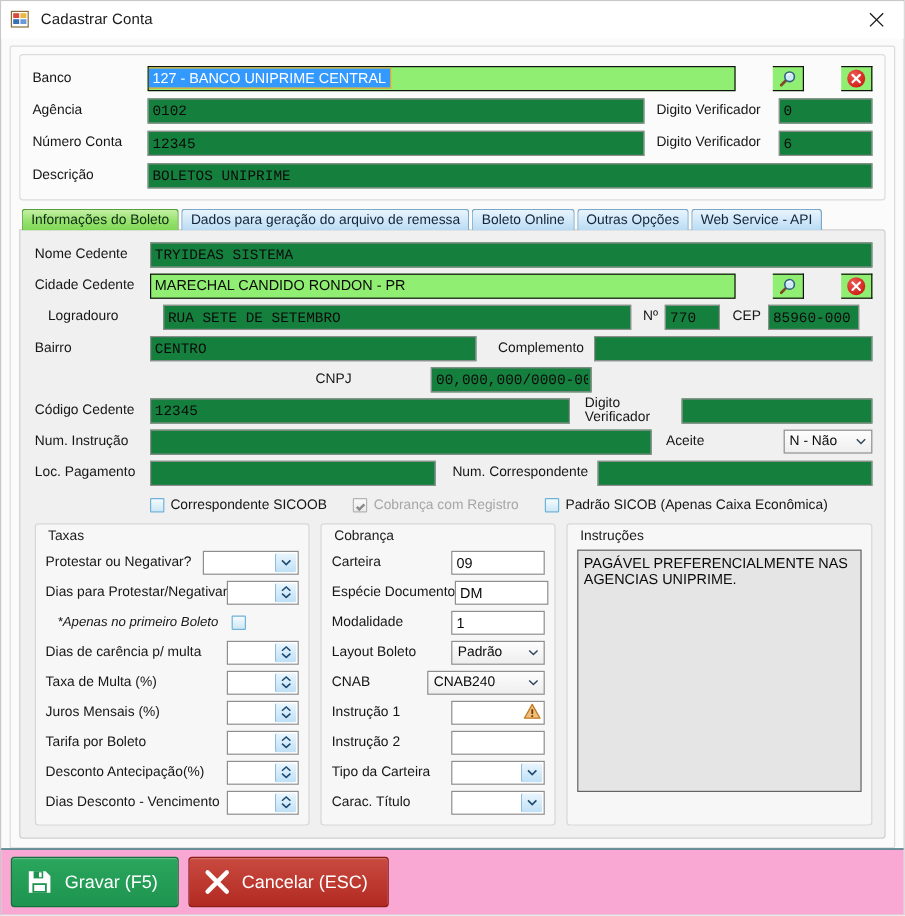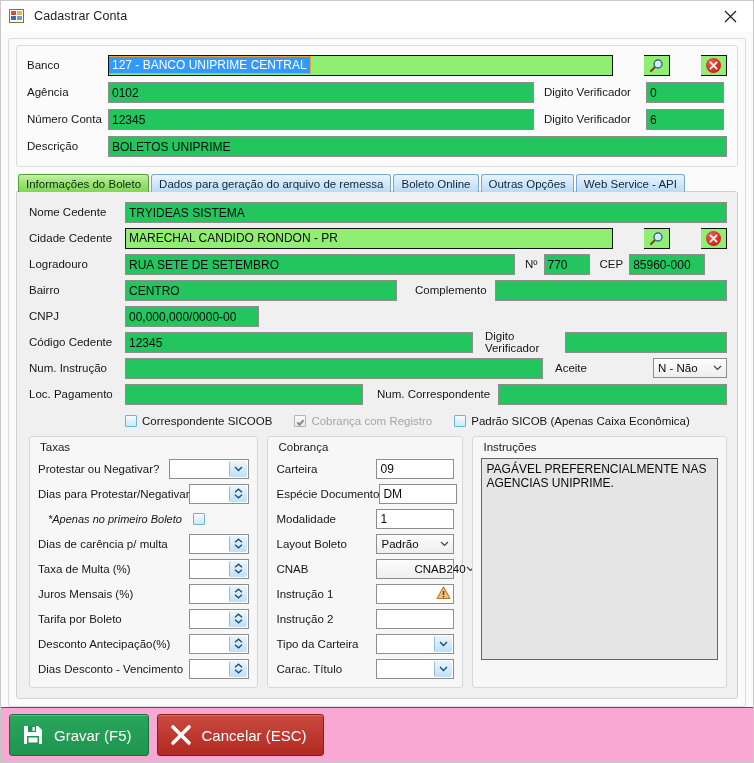--- a/index.html
+++ b/index.html
@@ -36,25 +36,25 @@
                padding:6px 7px 7px 7px;box-sizing:border-box;display:flex;flex-direction:column;}
 
   
   .gbox{border:1px solid #dcdcdc;border-radius:3px;background:#fbfbfb;box-sizing:border-box;}
 
   
   .headbox{padding:8px 10px 9px 10px;}
   .frow{display:flex;align-items:center;height:22px;margin-bottom:5px;}
   .frow:last-child{margin-bottom:0;}
   .lbl{font-size:11.5px;color:#161616;flex:0 0 auto;}
-  .lbl-w{width:81px;}
+  .lbl-w{width:96px;}
 
   input.tb{
-    font-family:Liberation Sans, sans-serif;font-size:12px;color:#0a0a0a;
-    height:21px;box-sizing:border-box;border:1px solid #8e8e8e;background:#22c55e;
+    font-family:Liberation Mono, monospace;font-size:12px;color:#0a0a0a;
+    height:21px;box-sizing:border-box;border:1px solid #8e8e8e;background:#15803d;
     padding:1px 2px 0 3px;outline:none;border-radius:0;
   }
   .lookup-wrap{position:relative;display:flex;align-items:center;flex:1 1 auto;gap:31px;}
   .lookup-field{
     flex:1 1 auto;height:21px;box-sizing:border-box;border:1px solid #111;background:#90ee72;
     display:flex;align-items:center;padding:0;overflow:hidden;
   }
   .lookup-field .val{font-size:12px;padding:1px 3px 1px 3px;white-space:nowrap;}
   .lookup-field .val.sel{background:#3399ff;color:#ffffff;outline:1px solid #e8a23a;}
   .lkbtn{width:26px;height:21px;box-sizing:border-box;border:1px solid #111;border-left:none;
@@ -70,21 +70,21 @@
        font-size:11.5px;color:#12243a;border:1px solid #7ba7c9;border-bottom:none;
        border-radius:3px 3px 0 0;margin-right:2px;cursor:pointer;white-space:nowrap;
        background:linear-gradient(to bottom,#e8f4fd 0%,#cfe7f8 55%,#b9dbf4 100%);}
   .tab.active{color:#0d2a12;border-color:#53a03a;
        background:linear-gradient(to bottom,#c4f0a4 0%,#9ae272 50%,#7fd855 100%);}
   .tabpage{flex:1 1 auto;border:1px solid #d0d0d0;background:#f0f0f0;margin-top:-1px;
            border-radius:0 3px 3px 3px;padding:9px 10px 9px 12px;box-sizing:border-box;
            display:flex;flex-direction:column;}
 
   
-  .trow{display:flex;align-items:center;height:22px;margin-bottom:4px;}
+  .trow{display:flex;align-items:center;height:22px;margin-bottom:4px;justify-content:center;}
   .tlbl{font-size:11.5px;color:#161616;}
   .tlbl-w{width:96px;flex:0 0 auto;}
 
   
   .cbrow{display:flex;align-items:center;height:18px;margin:3px 0 0 96px;}
   .cbitem{display:flex;align-items:flex-start;margin-right:22px;cursor:pointer;}
   .cbox{width:12px;height:12px;box-sizing:border-box;border:1px solid #6fb2d8;
         background:linear-gradient(to bottom,#f4fbff,#cde7f5);margin-right:5px;position:relative;
         border-radius:1px;flex:0 0 auto;}
   .cbox.dis{border-color:#b4b4b4;background:linear-gradient(to bottom,#fafafa,#eaeaea);}
@@ -462,21 +462,21 @@
                 <span class="cval">Padrão</span>
                 <span class="carrow">
                   <svg width="9" height="6" viewBox="0 0 9 6">
                       <path d="M1,1 L4.5,4.5 L8,1" stroke="#30465c" stroke-width="1.2" fill="none"></path>
                     </svg>
                 </span>
               </div>
             </div>
             <div class="prow">
               <span class="plbl">CNAB</span>
-              <div class="combo grey" style="width:78px;padding-left:33px;">
+              <div class="combo grey" style="width:98px;">
                 <span class="cval">CNAB240</span>
                 <span class="carrow">
                   <svg width="9" height="6" viewBox="0 0 9 6">
                       <path d="M1,1 L4.5,4.5 L8,1" stroke="#30465c" stroke-width="1.2" fill="none"></path>
                     </svg>
                 </span>
               </div>
             </div>
             <div class="prow">
               <span class="plbl">Instrução 1</span>

